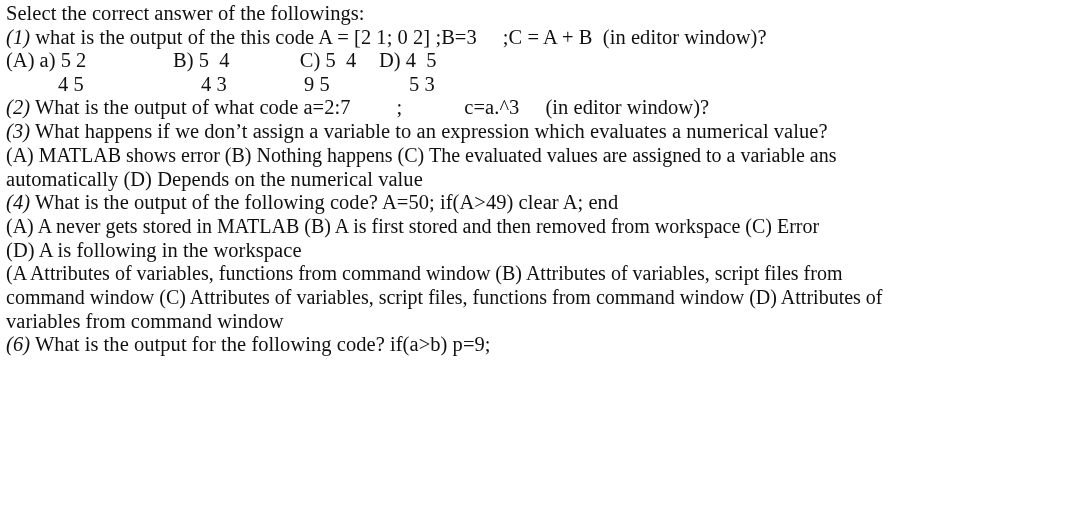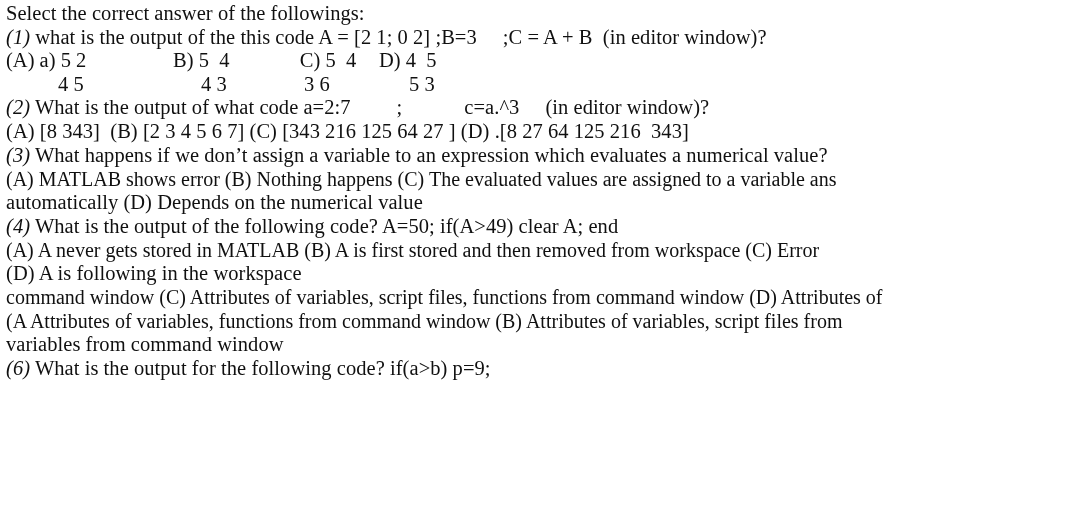--- a/index.html
+++ b/index.html
@@ -70,34 +70,33 @@
 
 <div class="page">
   <div class="doc">
 
     <div class="line">Select the correct answer of the followings:</div>
 
     <div class="line"><span class="qnum">(1)</span><span> </span><span>what is the output of the this code A = [2 1; 0 2] ;B=3</span><span class="gap-sm"></span><span>;C = A + B  (in editor window)?</span></div>
 
     <div class="matrix-block">
       <div class="mrow"><span class="col-a"><span>(A) a)</span> <span>5 2</span></span><span class="col-b"><span>B)</span> <span>5  4</span></span><span class="col-c"><span>C)</span> <span>5  4</span></span><span class="col-d"><span>D)</span> <span>4  5</span></span></div>
-      <div class="mrow"><span class="mind-a">4 5</span><span class="mind-b">4 3</span><span class="mind-c">3 6</span><span class="mind-d">5 3</span></div>
+      <div class="mrow"><span class="mind-a">4 5</span><span class="mind-b">4 3</span><span class="mind-c">9 5</span><span class="mind-d">5 3</span></div>
     </div>
 
     <div class="line"><span class="qnum">(2)</span> <span>What is the output of what code a=2:7</span><span class="gap-md"></span><span>;</span><span class="gap-lg"></span><span>c=a.^3</span><span class="gap-sm"></span><span>(in editor window)?</span></div>
-    <div class="line">(A) [8 343]  (B) [2 3 4 5 6 7] (C) [343 216 125 64 27 ] (D) .[8 27 64 125 216  343]</div>
 
     <div class="line"><span class="qnum">(3)</span> <span>What happens if we don’t assign a variable to an expression which evaluates a numerical value?</span></div>
     <div class="just">(A) MATLAB shows error (B) Nothing happens (C) The evaluated values are assigned to a variable ans</div>
     <div class="line">automatically (D) Depends on the numerical value</div>
 
     <div class="line"><span class="qnum">(4)</span> <span>What is the output of the following code? A=50; if(A&gt;49) clear A; end</span></div>
     <div class="just">(A) A never gets stored in MATLAB (B) A is first stored and then removed from workspace (C) Error</div>
     <div class="line">(D) A is following in the workspace</div>
 
+    <div class="just">(A Attributes of variables, functions from command window (B) Attributes of variables, script files from</div>
     <div class="just">command window (C) Attributes of variables, script files, functions from command window (D) Attributes of</div>
-    <div class="just">(A Attributes of variables, functions from command window (B) Attributes of variables, script files from</div>
     <div class="line">variables from command window</div>
 
     <div class="line"><span class="qnum">(6)</span> <span>What is the output for the following code? if(a&gt;b) p=9;</span></div>
 
   </div>
 </div>
 
 </body></html>

